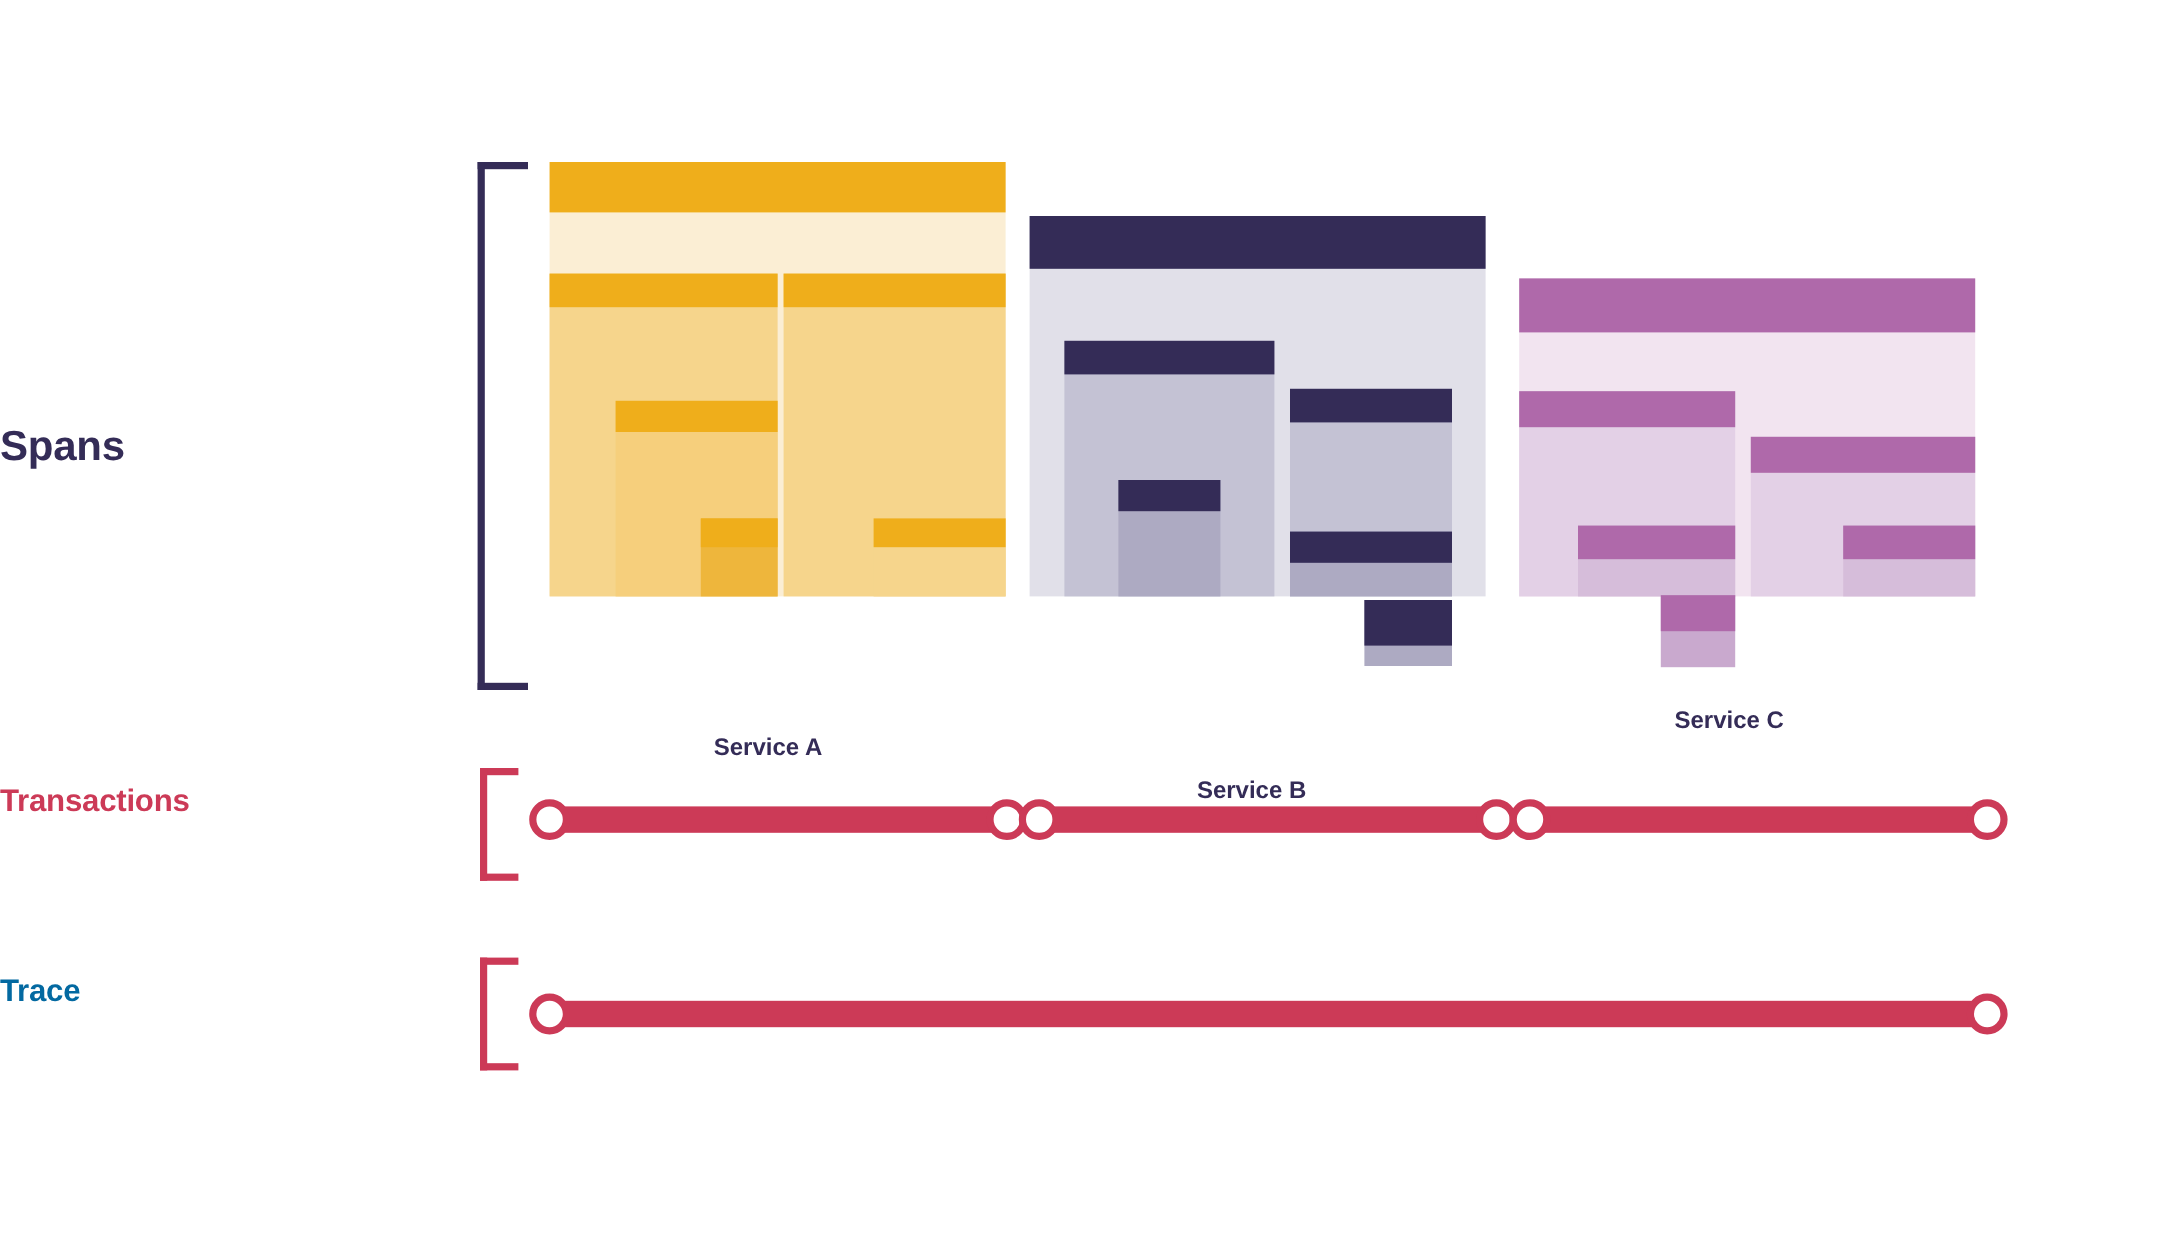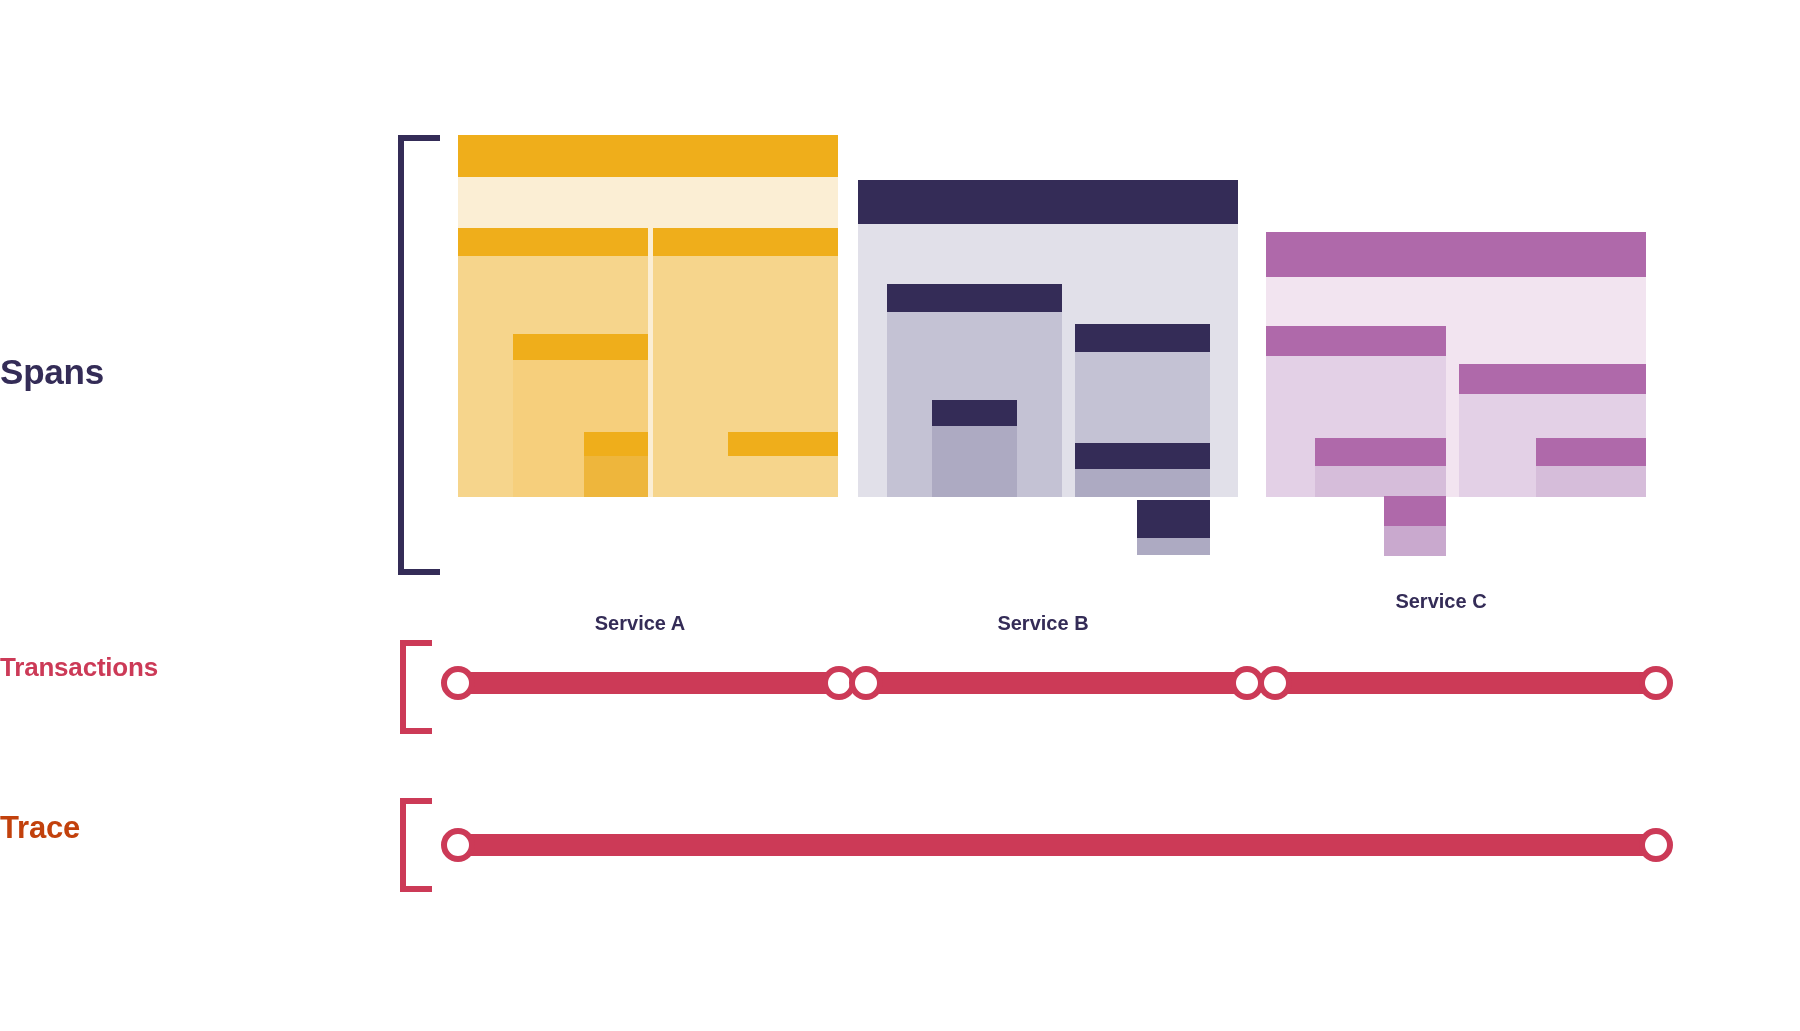--- a/index.html
+++ b/index.html
@@ -10,21 +10,21 @@
   }
   .stage{position:absolute;left:0;top:0;width:1800px;height:1031px;}
 
   
   .row-label{
     position:absolute;font-weight:bold;white-space:nowrap;
     letter-spacing:-0.2px;
   }
   #lbl-spans{left:0;top:352px;width:330px;font-size:35px;color:#342C57;}
   #lbl-transactions{left:0;top:652px;width:366px;font-size:26px;color:#CC3A57;}
-  #lbl-trace{left:0;top:810px;width:330px;font-size:31px;color:#c2410c;}
+  #lbl-trace{left:0;top:810px;width:330px;font-size:26px;color:#0369a1;}
 
   
   .bracket{position:absolute;box-sizing:border-box;background:transparent;}
   #bracket-spans{
     left:398px;top:135px;width:42px;height:440px;
     border-left:6px solid #342C57;
     border-top:6px solid #342C57;
     border-bottom:6px solid #342C57;
     border-right:none;
   }
@@ -126,21 +126,21 @@
       <div class="span-box" style="left: 1384px; top: 496px; width: 62px; height: 60px; background: rgb(201, 169, 206);">
         <div class="span-head" style="height: 30px; background: rgb(175, 105, 170);"></div>
       </div>
       <div class="span-box" style="left: 1536px; top: 438px; width: 110px; height: 59px; background: rgb(214, 189, 218);">
         <div class="span-head" style="height: 28px; background: rgb(175, 105, 170);"></div>
       </div>
     </div>
 
   <div id="service-labels">
       <div class="service-label" style="left: 490px; top: 612px; width: 300px;">Service A</div>
-      <div class="service-label" style="left: 893px; top: 612px; width: 300px;">Service B</div>
+      <div class="service-label" style="left: 893px; top: 648px; width: 300px;">Service B</div>
       <div class="service-label" style="left: 1291px; top: 590px; width: 300px;">Service C</div>
     </div>
 
   <div class="timeline" id="transactions-timeline" style="left: 0px; top: 0px; width: 1800px; height: 1031px;">
       <div class="tl-bar" style="left: 458px; top: 672px; width: 381px; height: 22px; background: rgb(204, 58, 87);"></div>
       <div class="tl-dot" style="width: 34px; height: 34px; left: 441px; top: 666px; border-color: rgb(204, 58, 87);"></div>
       <div class="tl-dot" style="width: 34px; height: 34px; left: 822px; top: 666px; border-color: rgb(204, 58, 87);"></div>
       <div class="tl-bar" style="left: 866px; top: 672px; width: 381px; height: 22px; background: rgb(204, 58, 87);"></div>
       <div class="tl-dot" style="width: 34px; height: 34px; left: 849px; top: 666px; border-color: rgb(204, 58, 87);"></div>
       <div class="tl-dot" style="width: 34px; height: 34px; left: 1230px; top: 666px; border-color: rgb(204, 58, 87);"></div>

